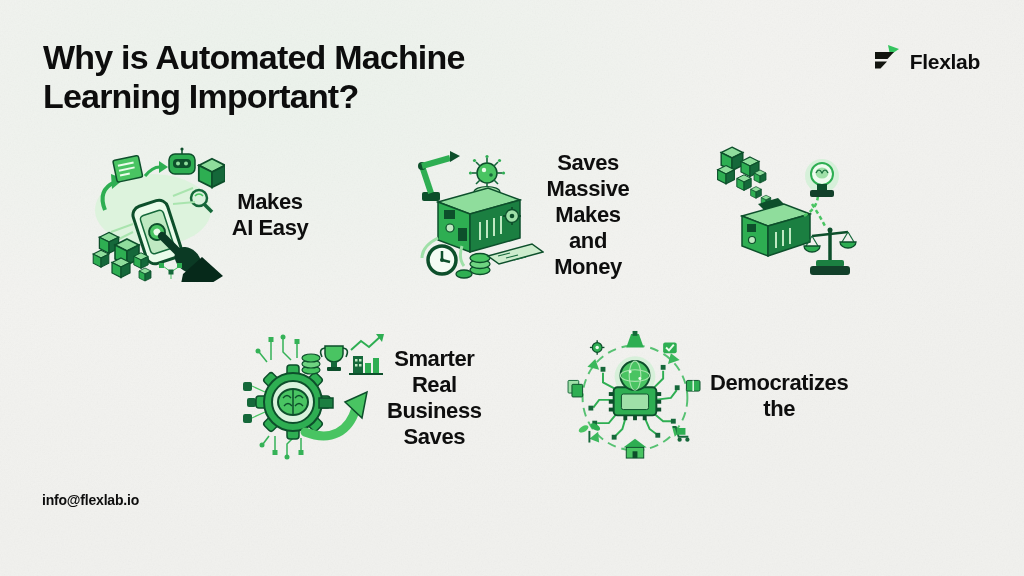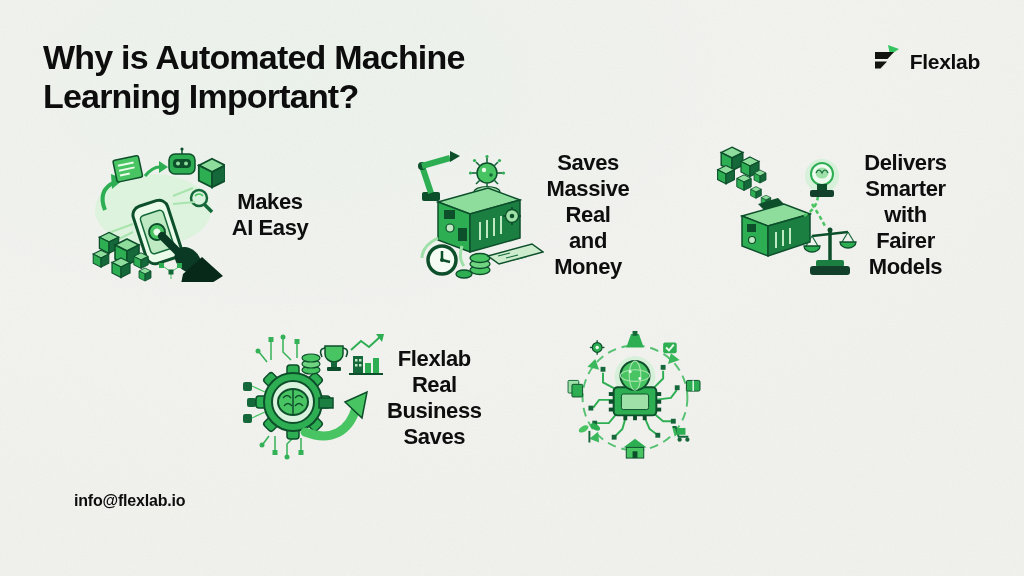--- a/index.html
+++ b/index.html
@@ -24,21 +24,21 @@
   .f2 { left:392px; top:146px; }
   .f3 { left:708px; top:146px; }
   .f4 { left:235px; top:332px; }
   .f5 { left:560px; top:330px; }
   .caption {
     margin-top:2px; font-size:22px; line-height:26px; font-weight:800;
     letter-spacing:-0.4px; text-align:center; color:#0e0e0e;
   }
   .contact {
     position:absolute; left:42px; top:487px; font-style:normal;
-    font-size:16px; line-height:27px; font-weight:700; letter-spacing:-0.2px; color:#0d0d0d;margin-left:32px;
+    font-size:14px; line-height:27px; font-weight:700; letter-spacing:-0.2px; color:#0d0d0d;
   }
 </style>
 </head>
 <body>
 
 <div class="canvas">
 
   <svg class="bg-tex" width="1024" height="576">
     <defs>
       <filter id="grain">
@@ -196,21 +196,21 @@
         <polygon points="96,110 140,98 151,106 107,118" fill="#cdeccd" stroke="#0d4f2b" stroke-width="1.5"></polygon>
         <g stroke="#15683a" stroke-width="1.2">
           <line x1="106" y1="110" x2="118" y2="107"></line>
             <line x1="114" y1="112" x2="126" y2="109"></line>
             <line x1="122" y1="114" x2="134" y2="111"></line>
         </g>
       </svg>
     </div>
     <figcaption class="caption">
       <span>Saves Massive</span><br>
-      <span>Real and Money</span>
+      <span>Makes and Money</span>
     </figcaption>
   </figure>
 
   <figure class="feature f3">
     <div class="art">
       <svg width="155" height="136" viewBox="0 0 155 136">
         <defs>
           <g id="cb3">
             <polygon points="0,-6 6,-3 0,0 -6,-3" fill="#8fdd9c" stroke="#0d4f2b" stroke-width="0.8"></polygon>
             <polygon points="-6,-3 0,0 0,7 -6,4" fill="#2eae52" stroke="#0d4f2b" stroke-width="0.8"></polygon>
@@ -251,24 +251,20 @@
             <line x1="104" y1="90" x2="110" y2="100"></line>
           <line x1="140" y1="86" x2="134" y2="96"></line>
             <line x1="140" y1="86" x2="146" y2="96"></line>
         </g>
         <path d="M96,100 a8,6 0 0 0 16,0 Z" fill="#2eae52" stroke="#0d4f2b" stroke-width="1.3"></path>
         <path d="M132,96 a8,6 0 0 0 16,0 Z" fill="#2eae52" stroke="#0d4f2b" stroke-width="1.3"></path>
         <rect x="108" y="114" width="28" height="7" rx="2" fill="#1b7f41"></rect>
         <rect x="102" y="120" width="40" height="9" rx="3" fill="#12402a"></rect>
       </svg>
     </div>
-    <figcaption class="caption">
-      <span>Delivers Smarter</span><br>
-      <span>with Fairer Models</span>
-    </figcaption>
   </figure>
 
   <figure class="feature f4 low">
     <div class="art">
       <svg width="152" height="130" viewBox="0 0 152 130">
         <g stroke="#35b257" stroke-width="1.5" fill="none">
           <polyline points="36,10 36,28"></polyline>
             <polyline points="48,6 48,20 56,28"></polyline>
             <polyline points="62,12 62,26"></polyline>
             <polyline points="24,20 32,30"></polyline>
@@ -335,21 +331,21 @@
             <rect x="124" y="27" width="2.5" height="2.5"></rect>
           <rect x="120" y="32" width="2.5" height="2.5"></rect>
             <rect x="124" y="32" width="2.5" height="2.5"></rect>
         </g>
         <rect x="130" y="31" width="6" height="11" fill="#2eae52"></rect>
         <rect x="138" y="26" width="6" height="16" fill="#2eae52"></rect>
         <line x1="114" y1="42" x2="148" y2="42" stroke="#0d4f2b" stroke-width="2"></line>
       </svg>
     </div>
     <figcaption class="caption">
-      <span>Flexlab Real</span><br>
+      <span>Smarter Real</span><br>
       <span>Business Saves</span>
     </figcaption>
   </figure>
 
   <figure class="feature f5 low">
     <div class="art">
       <svg width="150" height="130" viewBox="0 0 150 134">
         <circle cx="75" cy="70" r="54" fill="none" stroke="#3bb85c" stroke-width="2" stroke-dasharray="9 6" opacity="0.85"></circle>
         <polygon points="112,24 121,31 109,35" fill="#3bb85c"></polygon>
         <polygon points="124,102 116,110 113,99" fill="#3bb85c"></polygon>
@@ -418,21 +414,21 @@
         <circle cx="36" cy="18" r="1.8" fill="#eafbea"></circle>
         <g stroke="#0d4f2b" stroke-width="1.4">
           <line x1="36" y1="13" x2="36" y2="10.5"></line>
             <line x1="36" y1="23" x2="36" y2="25.5"></line>
             <line x1="31" y1="18" x2="28.5" y2="18"></line>
             <line x1="41" y1="18" x2="43.5" y2="18"></line>
         </g>
       </svg>
     </div>
     <figcaption class="caption">
-      <br>
+      <span>Democratizes the</span><br>
     </figcaption>
   </figure>
 
   <address class="contact">
     <div>info@flexlab.io</div>
   </address>
 
 </div>
 
 </body></html>

